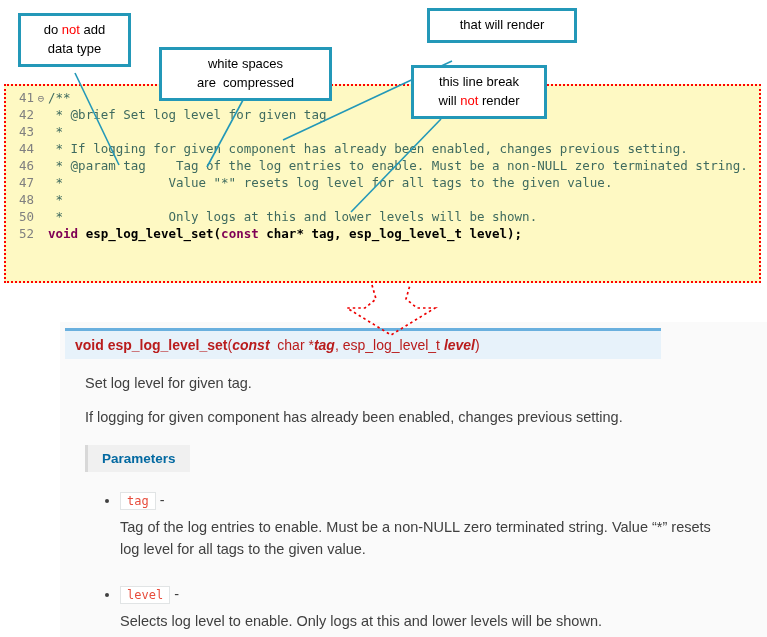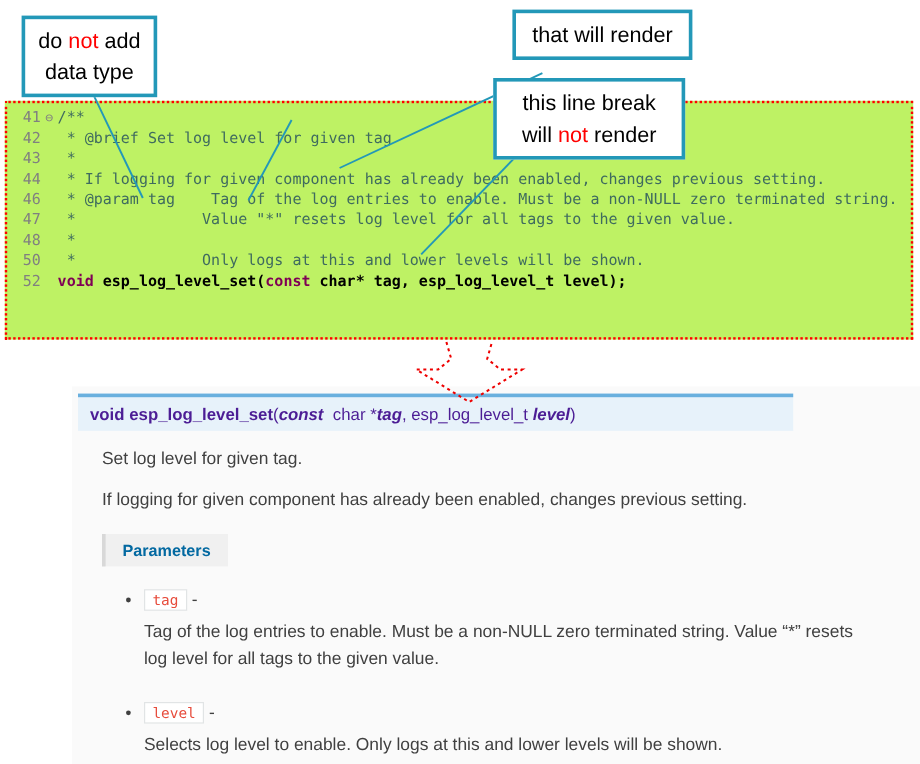--- a/index.html
+++ b/index.html
@@ -5,44 +5,44 @@
   :root{
     --accent:#2398b8; --red:#ff0000; --comment:#3f6b5f; --keyword:#7f0055;
     --chip:#e74c3c; --sigbg:#e7f2fa; --sigborder:#6ab0de; --panelbg:#fafafa;
     --textgray:#404040;
   }
   html,body{margin:0;padding:0;background:#ffffff;}
   .canvas{position:relative;width:767px;height:637px;background:#fff;overflow:hidden;
           font-family:"Liberation Sans",sans-serif;}
   
   .callout{position:absolute;border:3px solid var(--accent);background:#fff;
-           text-align:center;font-size:18px;line-height:1.45;padding:5px 4px;
+           text-align:center;font-size:13px;line-height:1.45;padding:5px 4px;
            box-sizing:border-box;color:#000;z-index:3;}
   .callout div{white-space:pre;}
   .red-text{color:var(--red);}
   
   .editor{position:absolute;left:4px;top:84px;width:757px;height:199px;
-          border:2px dotted var(--red);box-sizing:border-box;background:#bef264;
+          border:2px dotted var(--red);box-sizing:border-box;background:#fef9c3;
           padding:4px 0 0 4px;overflow:hidden;z-index:1;}
   .code-row{white-space:pre;font-family:"DejaVu Sans Mono",monospace;
             font-size:12.5px;line-height:16px;}
   .ln{display:inline-block;width:24px;text-align:right;color:#808080;}
   .fold{display:inline-block;width:14px;text-align:center;color:#808080;font-size:11px;}
   .comment{color:var(--comment);}
   .keyword{color:var(--keyword);font-weight:bold;}
   .code{color:#000;font-weight:bold;}
   
   .overlay{position:absolute;left:0;top:0;width:767px;height:637px;
            pointer-events:none;z-index:2;}
   
   .docpanel{position:absolute;left:60px;top:322px;width:707px;height:315px;
             background:var(--panelbg);box-sizing:border-box;padding:6px 0 0 0;z-index:1;}
   .signature{margin-left:5px;width:596px;box-sizing:border-box;background:var(--sigbg);
              border-top:3px solid var(--sigborder);padding:6px 10px;font-size:14px;
-             color:#4c1d95;white-space:pre;}
+             color:#b91c1c;white-space:pre;}
   .sig-kw{font-weight:bold;}
   .sig-kw-italic{font-weight:bold;font-style:italic;}
   .sig-name{font-weight:bold;}
   .sig-plain{}
   .sig-param{font-weight:600;font-style:italic;}
   .doc-text{margin:0;padding:0;font-size:14.5px;color:var(--textgray);}
   .brief{margin:16px 0 0 25px;}
   .description{margin:18px 0 0 25px;}
   .params-label{display:inline-block;margin:20px 0 0 25px;background:#f0f0f0;
                 border-left:3px solid #d8d8d8;padding:6px 14px;font-weight:bold;
@@ -71,24 +71,28 @@
         <div class="code-row"><span class="ln">48</span><span class="fold"> </span><span class="comment"> *</span></div>
         <div class="code-row"><span class="ln">50</span><span class="fold"> </span><span class="comment"> *              Only logs at this and lower levels will be shown.</span></div>
         <div class="code-row"><span class="ln">52</span><span class="fold"> </span><span class="keyword">void</span><span class="code"> esp_log_level_set(</span><span class="keyword">const</span><span class="code"> char* tag, esp_log_level_t level);</span></div>
       </div>
   </div>
 
   <div class="callout" style="left:18px;top:13px;width:113px;">
       <div><span>do </span><span class="red-text">not</span><span> add</span></div>
       <div><span>data type</span></div>
     </div>
+  <div class="callout" style="left:159px;top:47px;width:173px;">
+      <div><span>white spaces</span></div>
+      <div><span>are  compressed</span></div>
+    </div>
   <div class="callout" style="left:427px;top:8px;width:150px;">
       <div><span>that will render</span></div>
     </div>
-  <div class="callout" style="left:411px;top:65px;width:160px;">
+  <div class="callout" style="left:411px;top:65px;width:136px;">
       <div><span>this line break</span></div>
       <div><span>will </span><span class="red-text">not</span><span> render</span></div>
     </div>
 
   <svg class="overlay" viewBox="0 0 767 637">
     <line x1="75" y1="73" x2="119" y2="165" stroke="#2398b8" stroke-width="1.6"></line>
     <line x1="243" y1="100" x2="207" y2="167" stroke="#2398b8" stroke-width="1.6"></line>
     <line x1="452" y1="61" x2="283" y2="140" stroke="#2398b8" stroke-width="1.6"></line>
     <line x1="441" y1="119" x2="351" y2="212" stroke="#2398b8" stroke-width="1.6"></line>
     <path d="M 372 285 L 376 299 L 365 308 L 347 308 L 391 335 L 435 308 L 417 308 L 406 299 L 410 285" fill="none" stroke="#ee0000" stroke-width="1.7" stroke-dasharray="2.5 3"></path>

